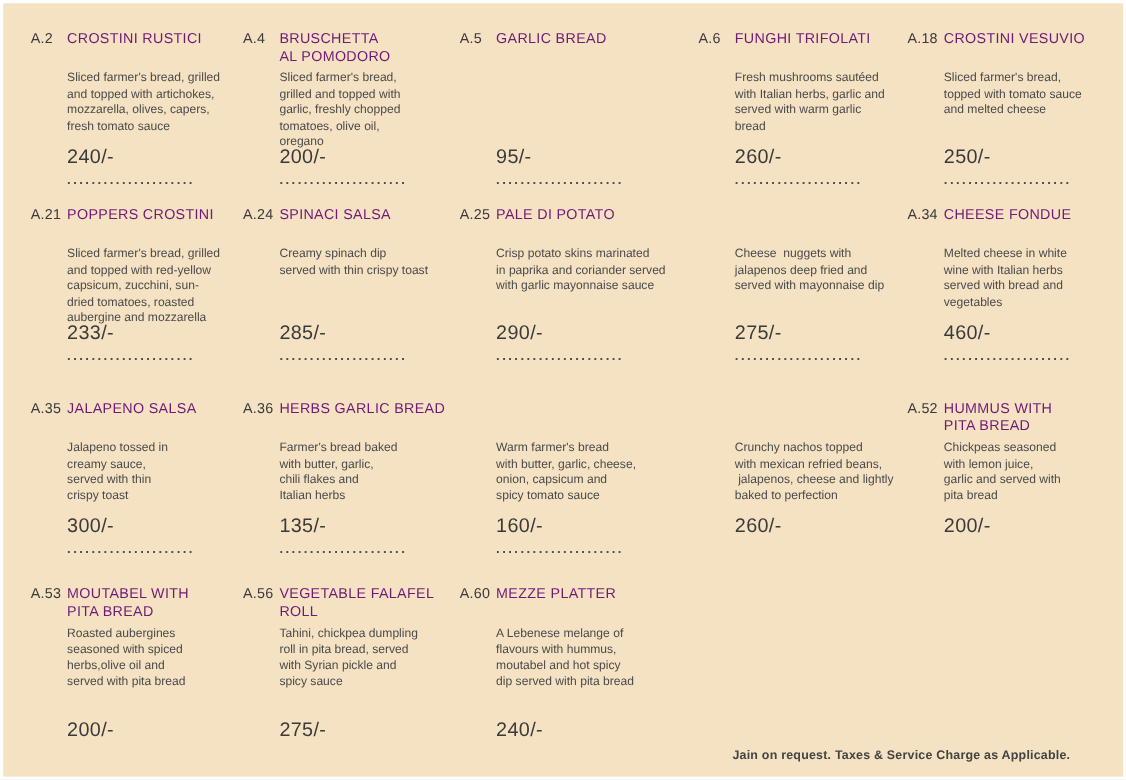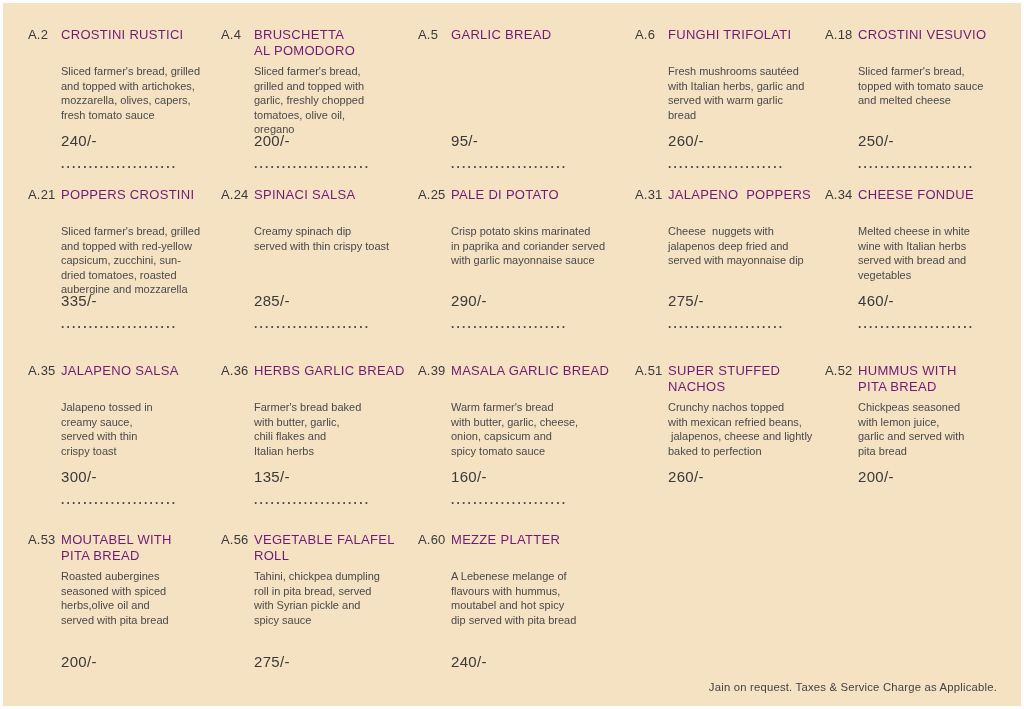--- a/index.html
+++ b/index.html
@@ -42,21 +42,21 @@
     left:33px;top:37px;
     font-size:11px;
     line-height:14.6px;
     white-space:pre-wrap;
     color:#4a4a4a;
     width:170px;
   }
   .price{
     position:absolute;
     left:33px;top:105px;
-    font-size:15px;
+    font-size:18px;
     letter-spacing:0.3px;
     color:#3a3a3a;
   }
   .grid > .cell:nth-child(n+16) .price{top:121px;}
   .dots{
     position:absolute;
     left:33px;top:127px;
     width:115px;
     overflow:hidden;
     height:14px;
@@ -64,24 +64,25 @@
   .dots::after{
     content:"...........................";
     font-size:12px;
     font-weight:bold;
     letter-spacing:2.2px;
     color:#4a4a4a;
     white-space:nowrap;
   }
   .footer-note{
     position:absolute;
-    right:24px;bottom:13px;
+    right:48px;bottom:13px;
     font-size:11.3px;
     color:#434343;
     letter-spacing:0.2px;
+    font-weight:bold;
   }
 </style>
 </head>
 <body>
 
 <div class="page">
   <div class="grid">
       <div class="cell">
     <div class="head">
       <span class="code">A.2</span>
@@ -142,21 +143,21 @@
       <div class="cell">
     <div class="head">
       <span class="code">A.21</span>
       <span class="name">POPPERS CROSTINI</span>
     </div>
     <div class="desc">Sliced farmer's bread, grilled
 and topped with red-yellow
 capsicum, zucchini, sun-
 dried tomatoes, roasted
 aubergine and mozzarella</div>
-    <div class="price">335/-</div>
+    <div class="price">233/-</div>
     <div class="dots"></div>
   </div>
       <div class="cell">
     <div class="head">
       <span class="code">A.24</span>
       <span class="name">SPINACI SALSA</span>
     </div>
     <div class="desc">Creamy spinach dip
 served with thin crispy toast</div>
     <div class="price">285/-</div>
@@ -167,24 +168,20 @@
       <span class="code">A.25</span>
       <span class="name">PALE DI POTATO</span>
     </div>
     <div class="desc">Crisp potato skins marinated
 in paprika and coriander served
 with garlic mayonnaise sauce</div>
     <div class="price">290/-</div>
     <div class="dots"></div>
   </div>
       <div class="cell">
-    <div class="head">
-      <span class="code">A.31</span>
-      <span class="name">JALAPENO  POPPERS</span>
-    </div>
     <div class="desc">Cheese  nuggets with
 jalapenos deep fried and
 served with mayonnaise dip</div>
     <div class="price">275/-</div>
     <div class="dots"></div>
   </div>
       <div class="cell">
     <div class="head">
       <span class="code">A.34</span>
       <span class="name">CHEESE FONDUE</span>
@@ -214,36 +211,28 @@
       <span class="name">HERBS GARLIC BREAD</span>
     </div>
     <div class="desc">Farmer's bread baked
 with butter, garlic,
 chili flakes and
 Italian herbs</div>
     <div class="price">135/-</div>
     <div class="dots"></div>
   </div>
       <div class="cell">
-    <div class="head">
-      <span class="code">A.39</span>
-      <span class="name">MASALA GARLIC BREAD</span>
-    </div>
     <div class="desc">Warm farmer's bread
 with butter, garlic, cheese,
 onion, capsicum and
 spicy tomato sauce</div>
     <div class="price">160/-</div>
     <div class="dots"></div>
   </div>
       <div class="cell">
-    <div class="head">
-      <span class="code">A.51</span>
-      <span class="name">SUPER STUFFED NACHOS</span>
-    </div>
     <div class="desc">Crunchy nachos topped
 with mexican refried beans,
  jalapenos, cheese and lightly
 baked to perfection</div>
     <div class="price">260/-</div>
 
   </div>
       <div class="cell">
     <div class="head">
       <span class="code">A.52</span>

